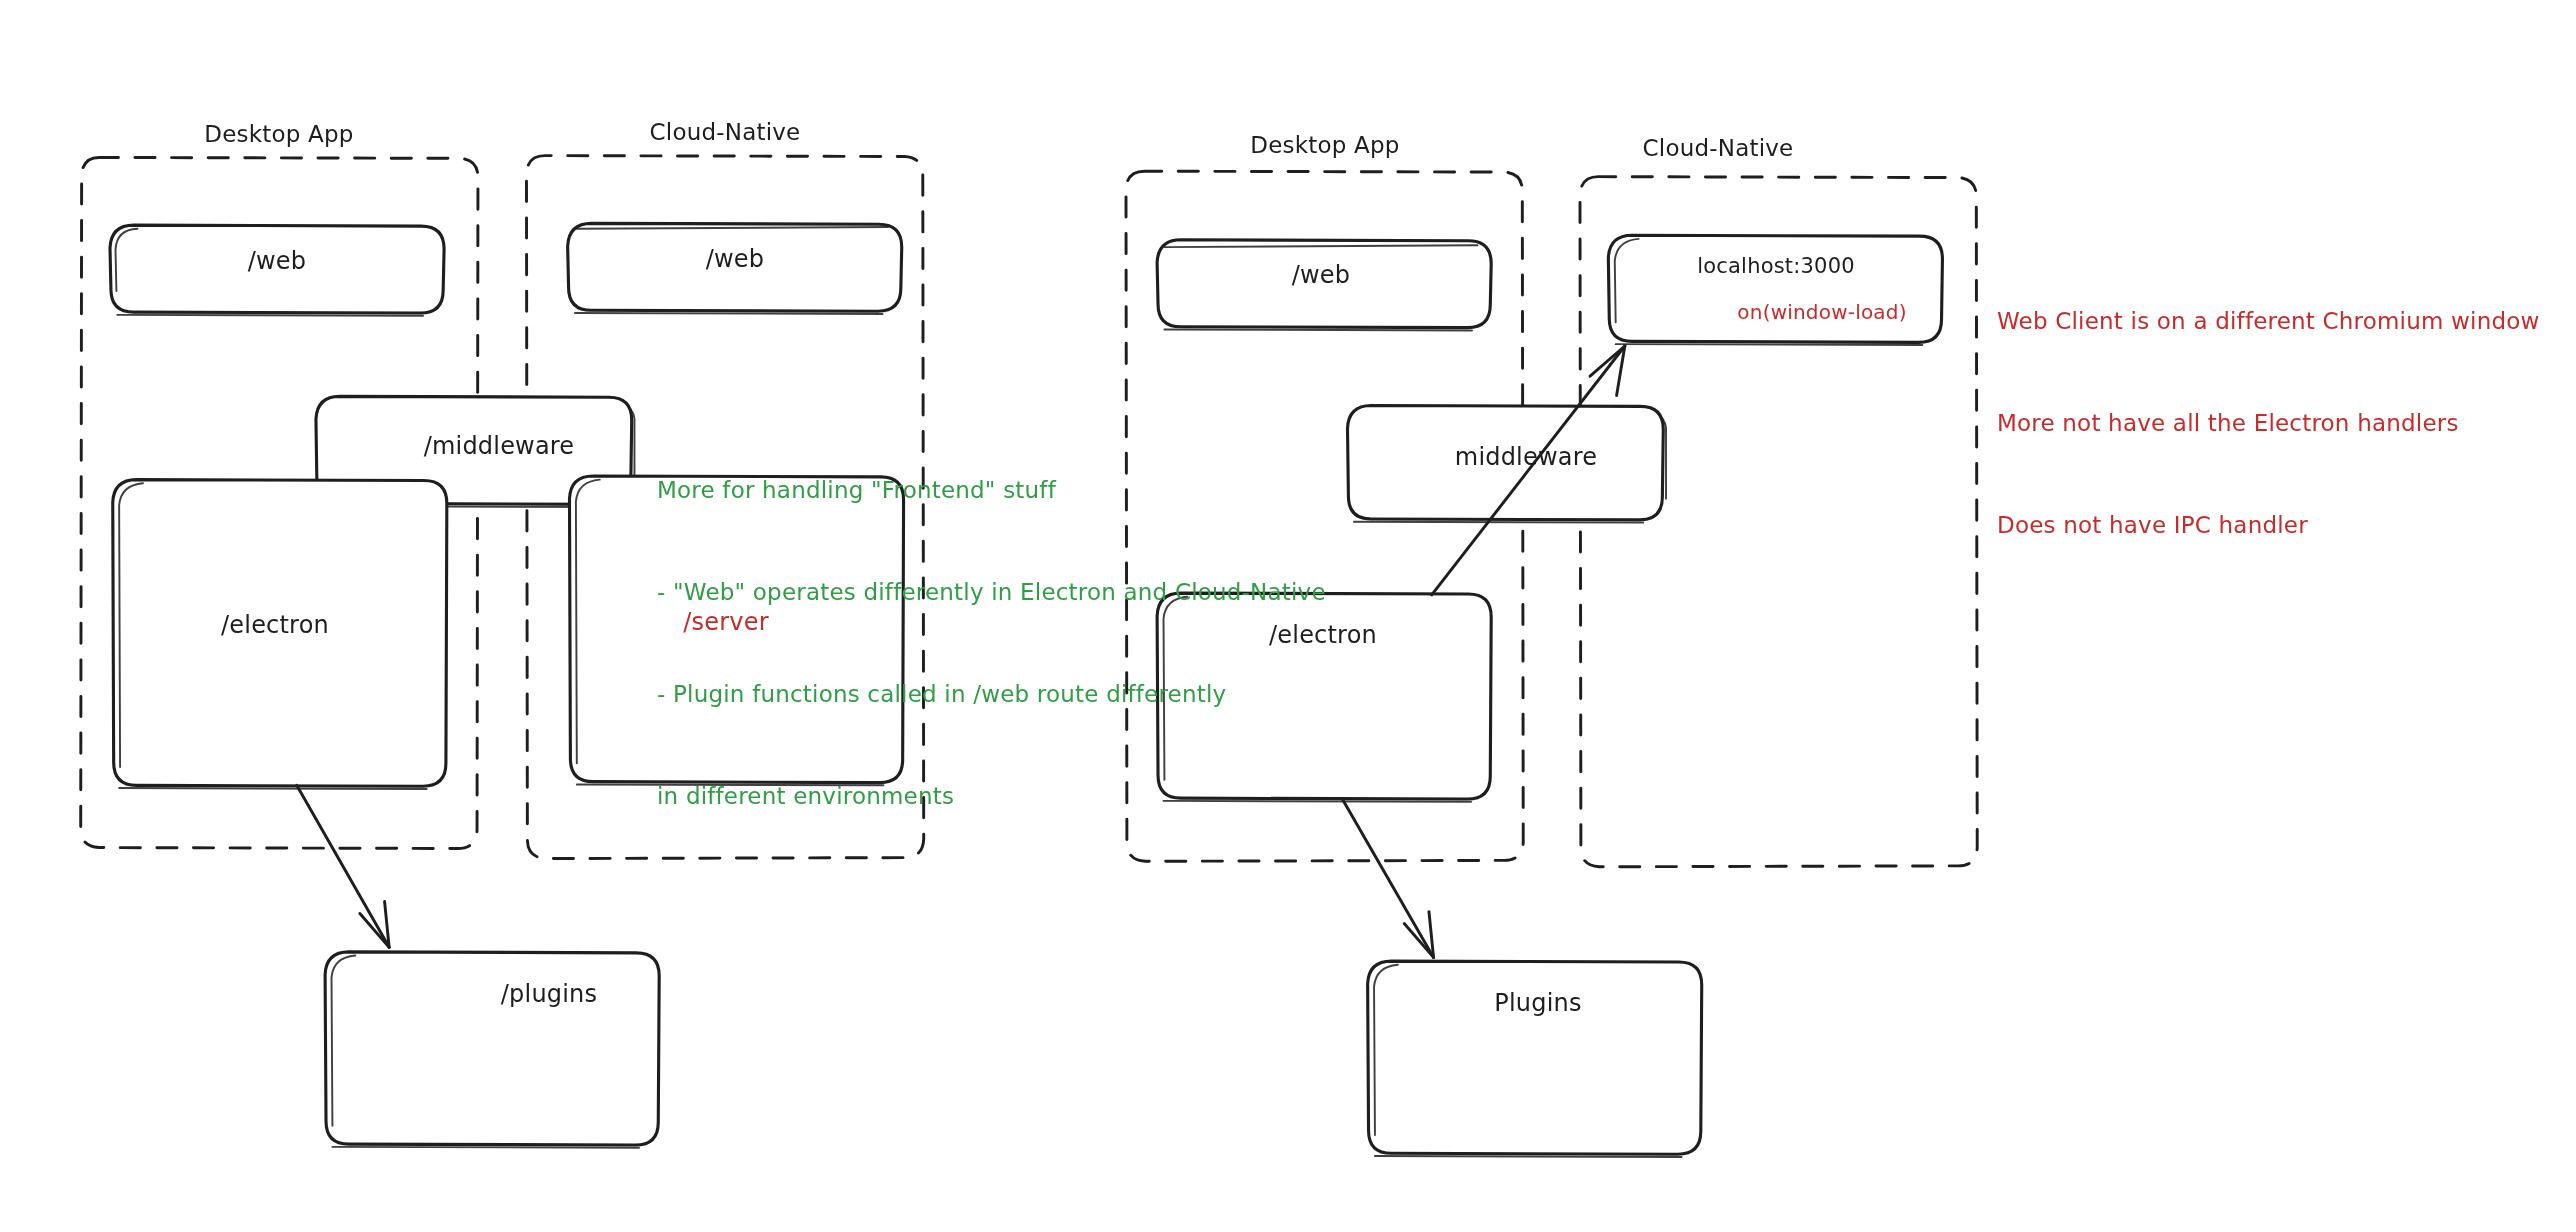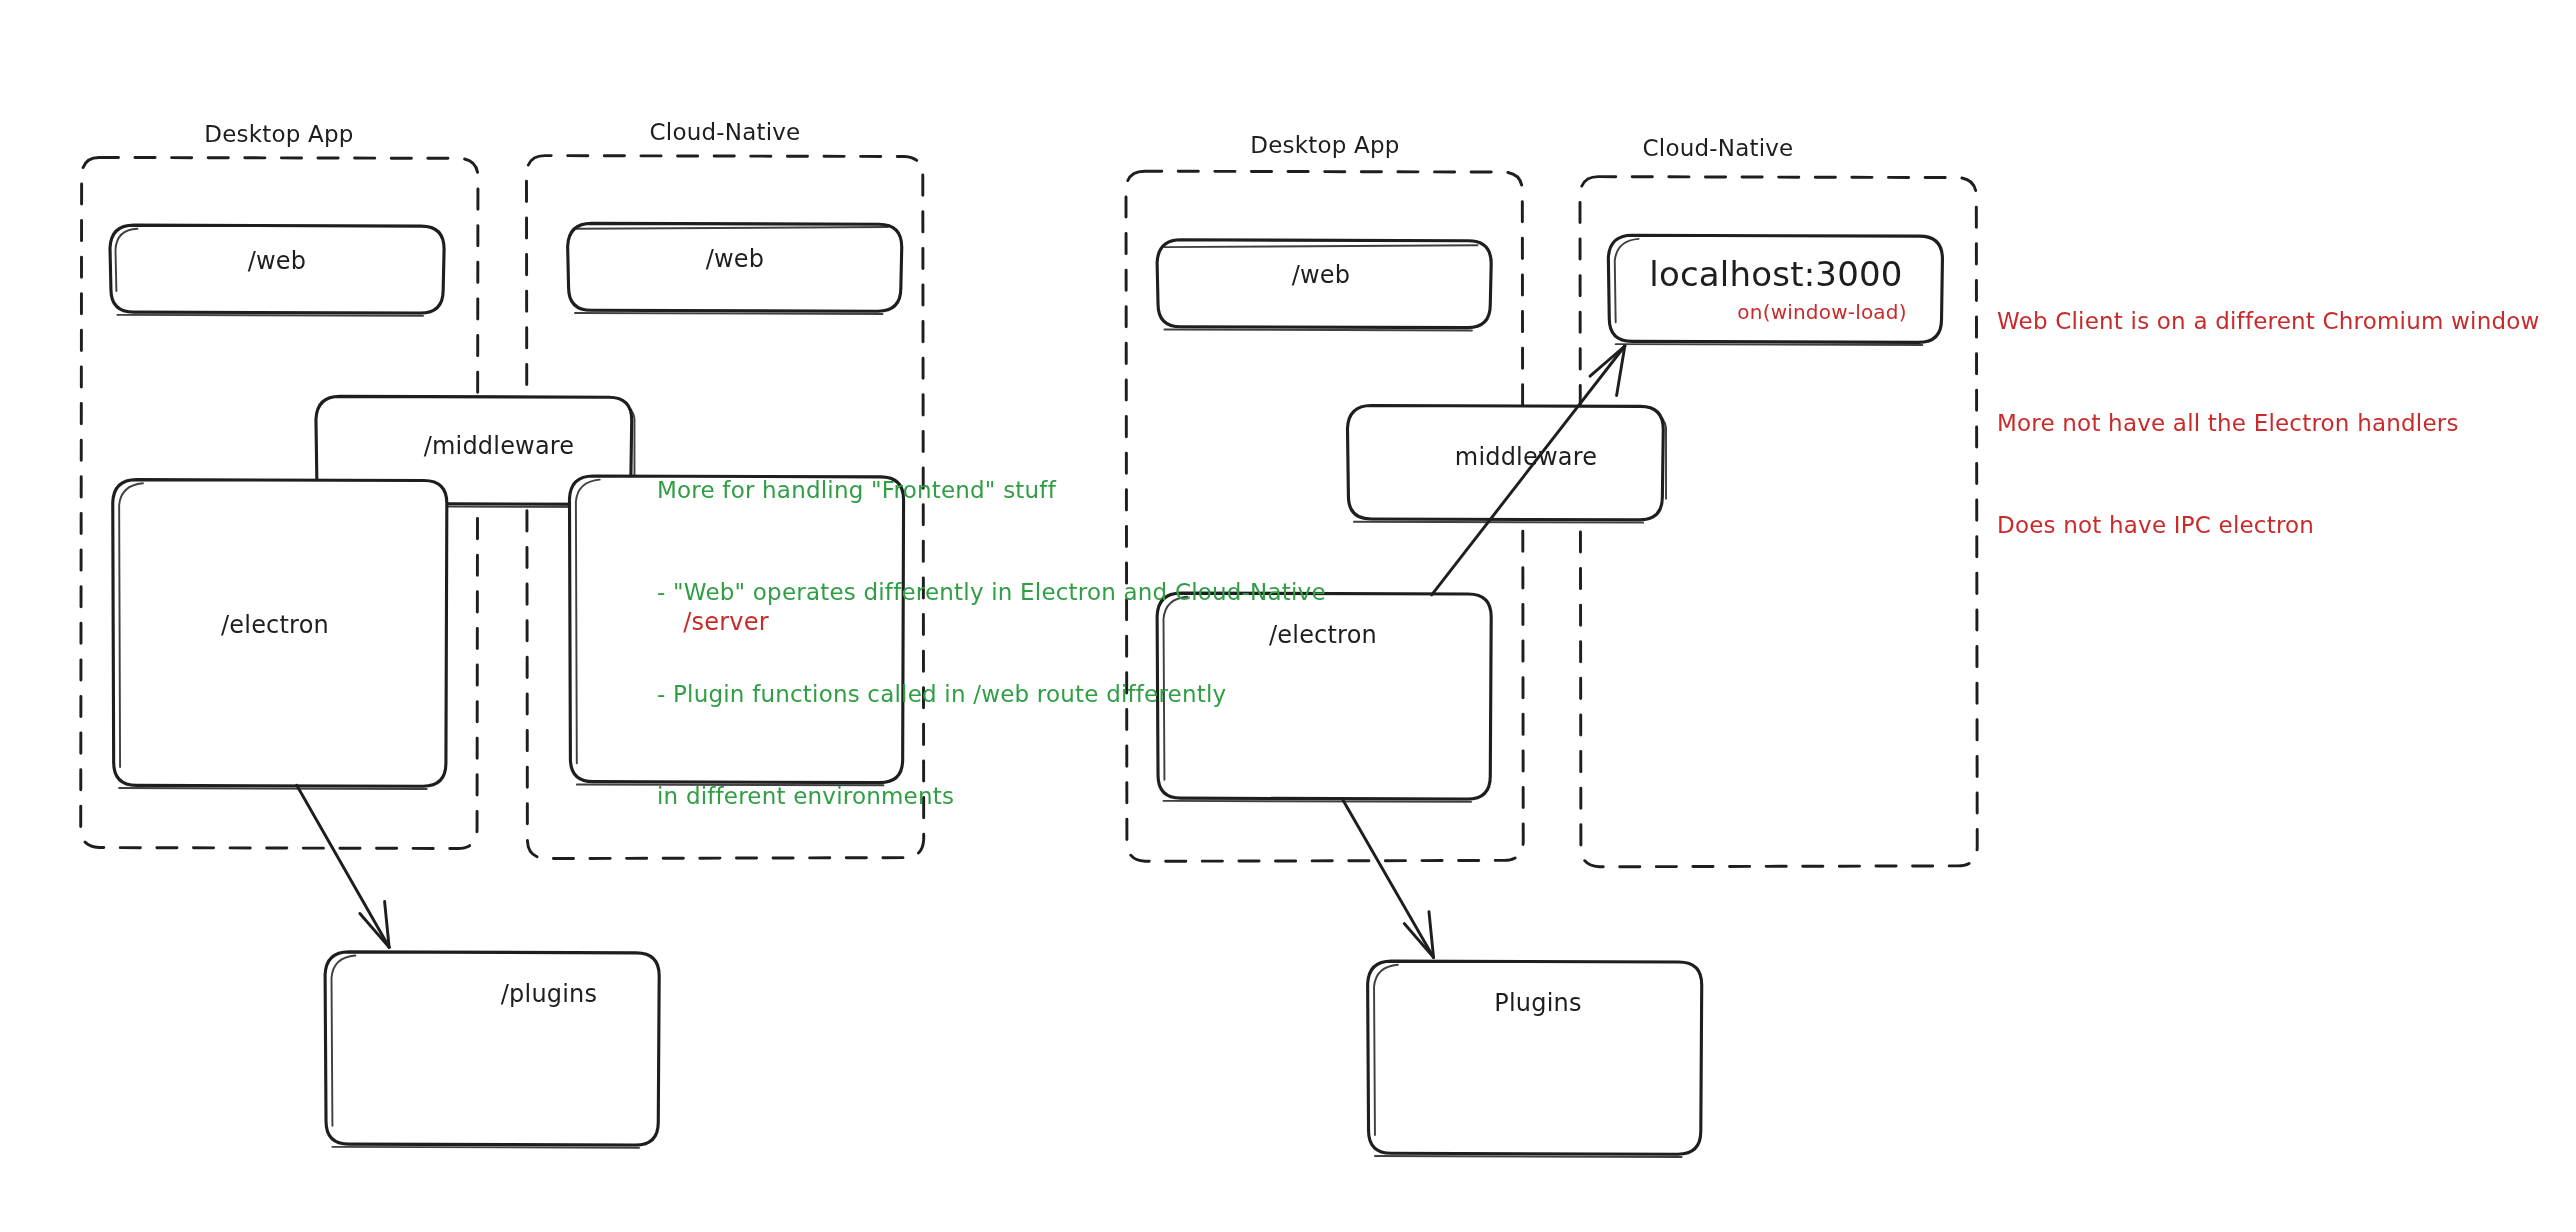--- a/index.html
+++ b/index.html
@@ -32,21 +32,21 @@
   .group-title {
     font-size: 23px;
     transform: translateX(-50%);
     text-align: center;
   }
   .box-label {
     font-size: 24px;
     transform: translateX(-50%);
     text-align: center;
   }
-  .box-label.big { font-size: 34px; }
+  .box-label.big { font-size: 21px; }
   .red { color: #c92a2a; }
   .green { color: #2f9e44; }
   .note {
     font-size: 23px;
     line-height: 1.48;
   }
   .note.green { color: #2f9e44; }
   .note.red { color: #c92a2a; }
 </style>
 </head>
@@ -191,17 +191,17 @@
 
   <div class="lbl box-label" style="left:1526px; top:441px;">middleware</div>
 
   <div class="lbl box-label" style="left:1323px; top:619px;">/electron</div>
 
   <div class="lbl box-label" style="left:1538px; top:987px;">Plugins</div>
 
   <div class="lbl note red" style="left:1997px; top:236px;">
     <div>Web Client is on a different Chromium window</div>
     <div>More not have all the Electron handlers</div>
-    <div>Does not have IPC electron</div>
+    <div>Does not have IPC handler</div>
   </div>
 
 </div>
 
 
 </body></html>

